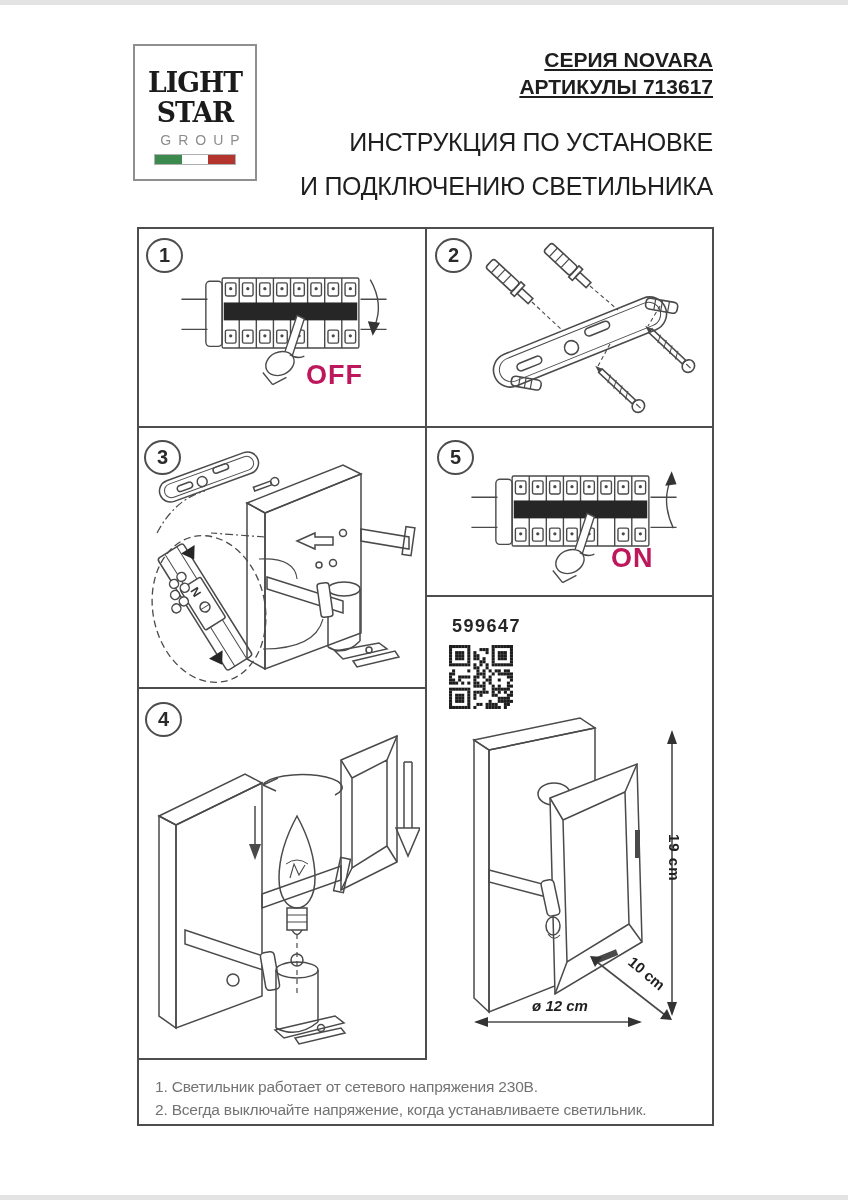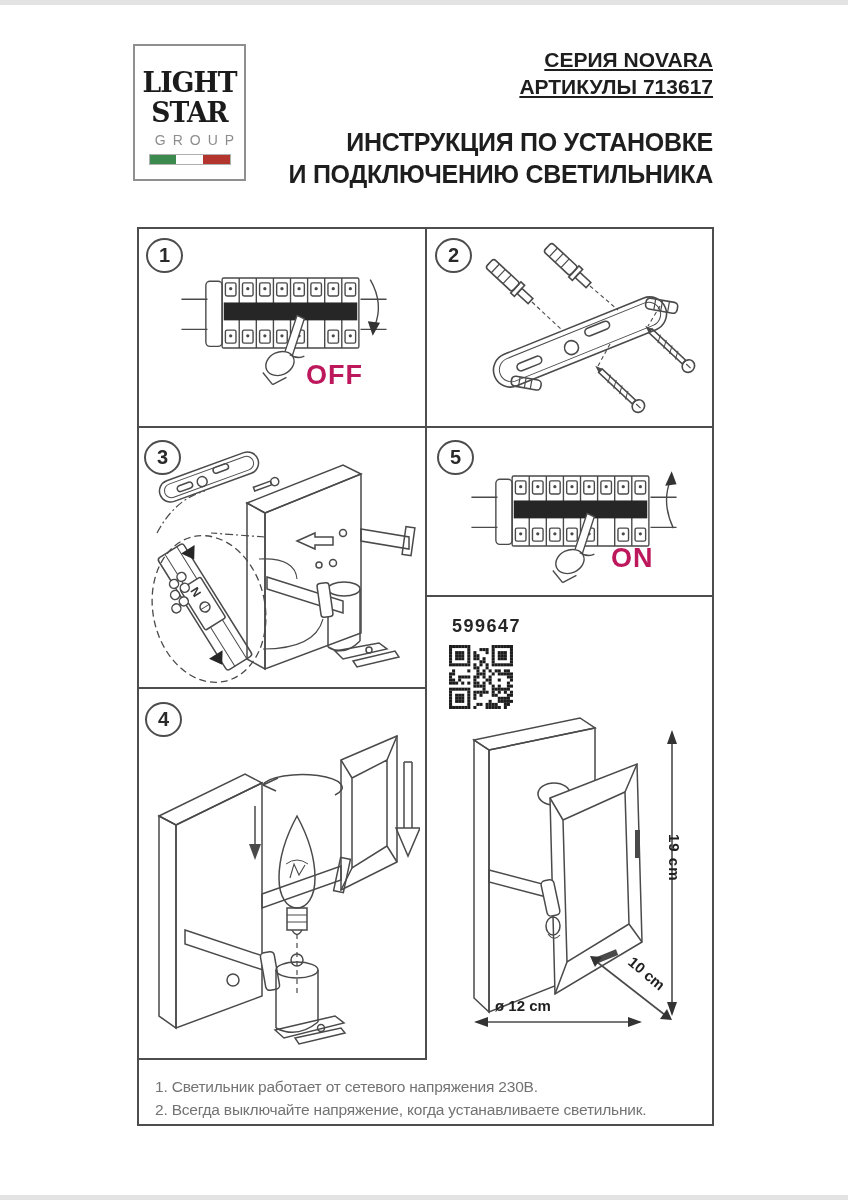--- a/index.html
+++ b/index.html
@@ -1,49 +1,49 @@
 <!DOCTYPE html>
 <html><head>
 <meta charset="utf-8">
 <style>
   html,body{margin:0;padding:0;background:#fff;}
   .page{position:relative;width:848px;height:1200px;background:#ffffff;overflow:hidden;
         font-family:"Liberation Sans",sans-serif;color:#222;}
   .edge{position:absolute;left:0;width:848px;background:#e3e3e3;}
   
-  .logo-box{position:absolute;left:133px;top:44px;width:113px;height:137px;
+  .logo-box{position:absolute;left:133px;top:44px;width:124px;height:137px;
             border:2px solid #8f8f8f;box-sizing:border-box;background:#fff;text-align:center;}
   .logo-word{font-family:"DejaVu Serif","Liberation Serif",serif;font-weight:bold;color:#1b1b1b;
              font-size:28px;line-height:30px;letter-spacing:-1px;transform:scaleX(.95);}
   .logo-group{color:#8d8d8d;font-size:14px;letter-spacing:7px;padding-left:17px;margin-top:4px;}
   .flag{display:inline-flex;width:80px;height:9px;border:1px solid #b0b0b0;margin-top:6px;}
   .flag div{flex:1;height:100%;}
   .header-text{position:absolute;top:46px;right:135px;text-align:right;color:#1e1e1e;}
   .ht-series{font-size:21px;font-weight:bold;line-height:27px;letter-spacing:0;text-decoration:underline;}
-  .ht-title{font-size:25px;font-weight:bold;line-height:28px;margin-top:28px;letter-spacing:-.3px;}
+  .ht-title{font-size:25px;font-weight:normal;line-height:28px;margin-top:28px;letter-spacing:-.3px;}
   
   .gline{position:absolute;background:#4d4d4d;}
   .frame{position:absolute;left:137px;top:227px;width:577px;height:899px;
          border:2px solid #4d4d4d;box-sizing:border-box;}
   
   .badge{position:absolute;width:37px;height:35px;border:2px solid #4d4d4d;border-radius:50%;
          box-sizing:border-box;display:flex;align-items:center;justify-content:center;
          font-size:20px;font-weight:bold;color:#2a2a2a;background:#fff;}
   
   .ill{position:absolute;}
   .ill svg{display:block;}
   .lbl{position:absolute;font-weight:bold;color:#be185d;}
   .lbl-switch{font-size:27px;letter-spacing:1px;}
   .qr-label{position:absolute;left:452px;top:616px;font-size:18px;font-weight:bold;
             letter-spacing:1.5px;color:#262626;}
   .qr{position:absolute;left:448px;top:644px;width:66px;height:66px;}
   .dim{position:absolute;font-size:15px;color:#1f1f1f;font-weight:bold;}
   .dim-19{left:666px;top:834px;writing-mode:vertical-rl;letter-spacing:1px;}
   .dim-10{left:636px;top:953px;transform:rotate(40deg);transform-origin:0 0;}
-  .dim-12{left:495px;top:997px;width:130px;text-align:left;}
+  .dim-12{left:495px;top:997px;width:130px;text-align:center;font-style:italic;}
   
   .note{position:absolute;left:155px;font-size:15.5px;color:#737373;letter-spacing:-.2px;}
 </style>
 </head>
 <body>
 
 <div class="page">
 
   <div class="edge" style="top:0;height:5px;"></div>
   <div class="edge" style="top:1195px;height:5px;"></div>
@@ -58,21 +58,21 @@
         <div style="background:#ffffff"></div>
         <div style="background:#b4352d"></div>
       </div>
     </div>
   </div>
 
   <div class="header-text">
     <div class="ht-series">СЕРИЯ NOVARA</div>
     <div class="ht-series">АРТИКУЛЫ 713617</div>
     <div class="ht-title">ИНСТРУКЦИЯ ПО УСТАНОВКЕ</div>
-    <div class="ht-title" style="margin-top:4px;">И ПОДКЛЮЧЕНИЮ СВЕТИЛЬНИКА</div>
+    <div class="ht-title" style="margin-top:16px;">И ПОДКЛЮЧЕНИЮ СВЕТИЛЬНИКА</div>
   </div>
 
   <div class="frame"></div>
   <div class="gline" style="left:425px;top:227px;width:2px;height:833px;"></div>
   <div class="gline" style="left:137px;top:426px;width:577px;height:2px;"></div>
   <div class="gline" style="left:425px;top:595px;width:289px;height:2px;"></div>
   <div class="gline" style="left:137px;top:687px;width:290px;height:2px;"></div>
   <div class="gline" style="left:137px;top:1058px;width:290px;height:2px;"></div>
 
   <div class="badge" style="left:146px;top:238px;">

